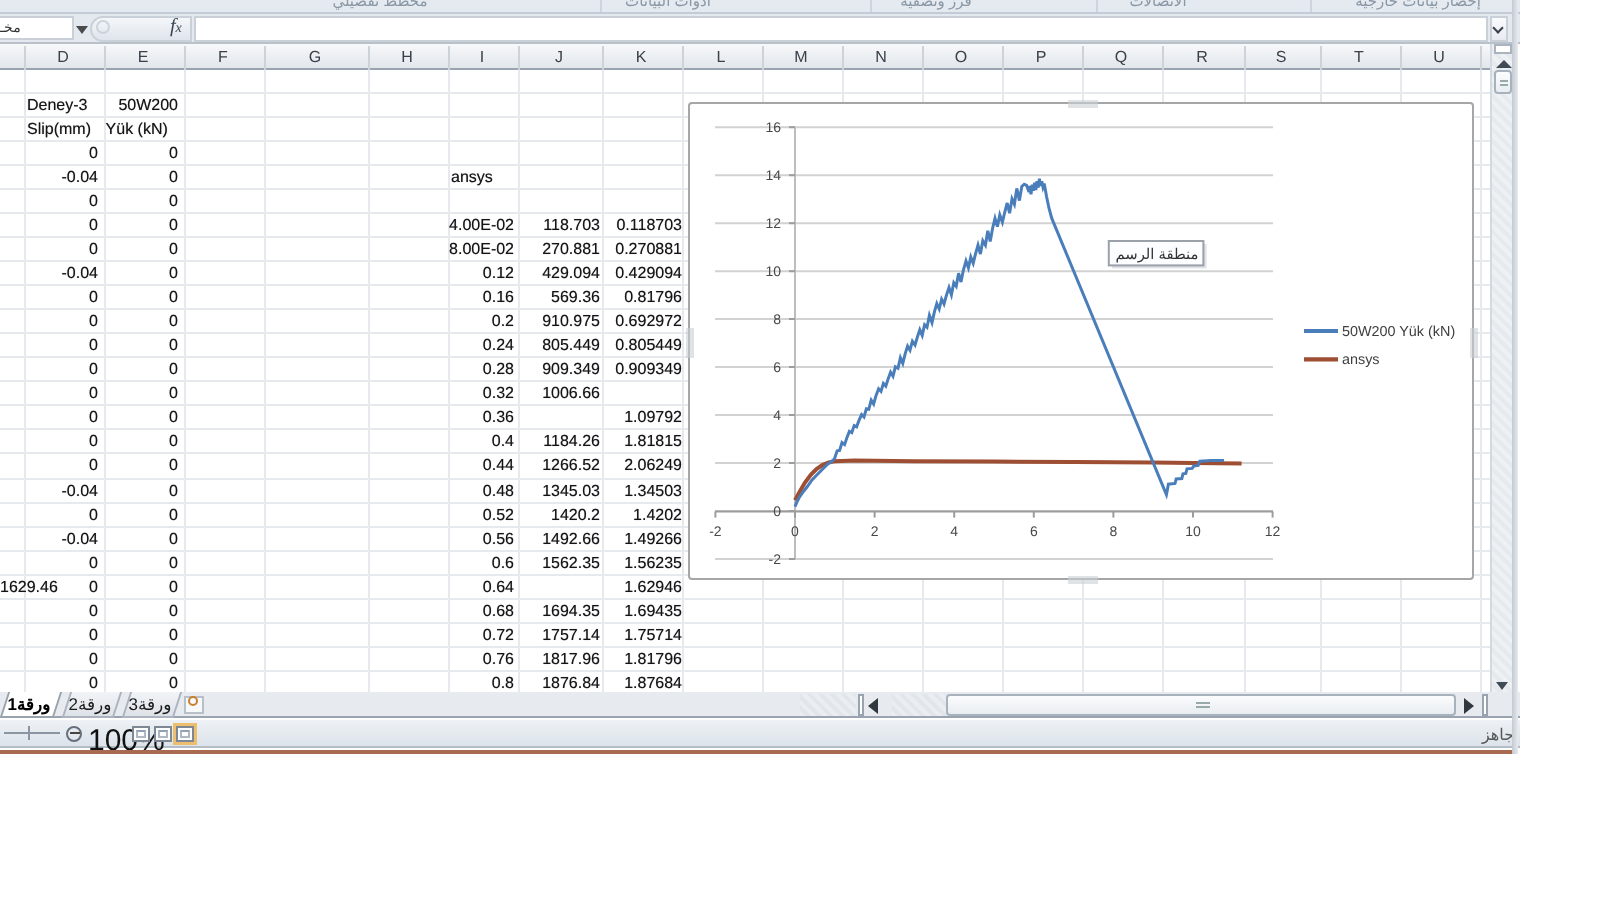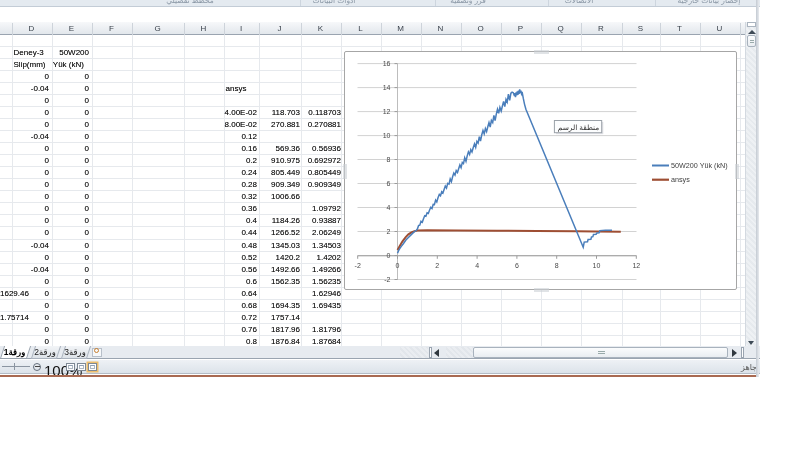--- a/index.html
+++ b/index.html
@@ -4,20 +4,31 @@
     <div class="abs" style="left:0;top:0;width:760px;height:7px;background:#e4eaf0;border-bottom:1px solid #c3ccd6;overflow:hidden">
       <div class="abs" style="left:120px;top:-4.5px;width:140px;text-align:center;font-size:7.5px;color:#8a97a5">مخطط تفصيلي</div>
       <div class="abs" style="left:264px;top:-4.5px;width:140px;text-align:center;font-size:7.5px;color:#8a97a5">أدوات البيانات</div>
       <div class="abs" style="left:398px;top:-4.5px;width:140px;text-align:center;font-size:7.5px;color:#8a97a5">فرز وتصفية</div>
       <div class="abs" style="left:509px;top:-4.5px;width:140px;text-align:center;font-size:7.5px;color:#8a97a5">الاتصالات</div>
       <div class="abs" style="left:639px;top:-4.5px;width:140px;text-align:center;font-size:7.5px;color:#8a97a5">إحضار بيانات خارجية</div>
       <div class="abs" style="left:300px;top:0;width:1px;height:7px;background:#cdd5de"></div>
       <div class="abs" style="left:435px;top:0;width:1px;height:7px;background:#cdd5de"></div>
       <div class="abs" style="left:548px;top:0;width:1px;height:7px;background:#cdd5de"></div>
       <div class="abs" style="left:655px;top:0;width:1px;height:7px;background:#cdd5de"></div>
+    </div>
+    <div class="abs" style="left:0;top:7px;width:760px;height:15px;background:#e3e9ef;border-bottom:1px solid #b9c1cb">
+      <div class="abs" style="left:0;top:1px;width:37px;height:12px;background:#fff;border:1px solid #c9d0d8;border-left:none"></div>
+      <div class="abs" style="left:0;top:3px;font-size:7px;color:#333">مخـ</div>
+      <div class="abs" style="left:38px;top:6px;width:0;height:0;border-left:3.5px solid transparent;border-right:3.5px solid transparent;border-top:4px solid #4a4a4a"></div>
+      <div class="abs" style="left:45px;top:1px;width:51px;height:13px;background:linear-gradient(#f4f6f9,#dfe5ec);border:1px solid #c9d0d8;border-radius:7px 0 0 7px"></div>
+      <div class="abs" style="left:48px;top:3px;width:7px;height:7px;border:1px solid #ccd3da;border-radius:50%"></div>
+      <div class="abs" style="left:85px;top:1px;font-size:10px;font-style:italic;color:#3c4650;font-family:'Liberation Serif',serif">f<span style="font-size:7px">x</span></div>
+      <div class="abs" style="left:97px;top:1px;width:647px;height:13px;background:#fff;border:1px solid #c9d0d8"></div>
+      <div class="abs" style="left:745px;top:1px;width:9px;height:13px;background:linear-gradient(#fafbfc,#e7ebf0);border:1px solid #c9d0d8"></div>
+      <div class="abs" style="left:747px;top:4.5px;width:4px;height:4px;border-right:1.5px solid #39424c;border-bottom:1.5px solid #39424c;transform:rotate(45deg)"></div>
     </div>
     <div class="abs" style="left:0;top:22px;width:745px;height:13px;background:linear-gradient(#f7f8fa,#e2e7ec);border-bottom:1px solid #9aa4b0">
       <div class="abs" style="left:11.5px;top:1px;width:1px;height:12px;background:#cdd3da"></div>
       <div class="abs" style="left:51.5px;top:1px;width:1px;height:12px;background:#cdd3da"></div>
       <div class="abs" style="left:91.5px;top:1px;width:1px;height:12px;background:#cdd3da"></div>
       <div class="abs" style="left:131.5px;top:1px;width:1px;height:12px;background:#cdd3da"></div>
       <div class="abs" style="left:183.5px;top:1px;width:1px;height:12px;background:#cdd3da"></div>
       <div class="abs" style="left:223.5px;top:1px;width:1px;height:12px;background:#cdd3da"></div>
       <div class="abs" style="left:258.5px;top:1px;width:1px;height:12px;background:#cdd3da"></div>
       <div class="abs" style="left:300.5px;top:1px;width:1px;height:12px;background:#cdd3da"></div>
@@ -129,27 +140,29 @@
         <span class="cell" style="left:0;top:0;width:49px;text-align:right">0</span>
         <span class="cell" style="left:0;top:0;width:89px;text-align:right">0</span>
         <span class="cell" style="left:0;top:0;width:257px;text-align:right">8.00E-02</span>
         <span class="cell" style="left:0;top:0;width:300px;text-align:right">270.881</span>
         <span class="cell" style="left:0;top:0;width:341px;text-align:right">0.270881</span>
       </div>
       <div class="abs" style="left:0;top:96.48px;width:745px;height:12.06px">
         <span class="cell" style="left:0;top:0;width:49px;text-align:right">-0.04</span>
         <span class="cell" style="left:0;top:0;width:89px;text-align:right">0</span>
         <span class="cell" style="left:0;top:0;width:257px;text-align:right">0.12</span>
+        <span class="cell" style="left:0;top:0;width:300px;text-align:right">429.094</span>
+        <span class="cell" style="left:0;top:0;width:341px;text-align:right">0.429094</span>
       </div>
       <div class="abs" style="left:0;top:108.54px;width:745px;height:12.06px">
         <span class="cell" style="left:0;top:0;width:49px;text-align:right">0</span>
         <span class="cell" style="left:0;top:0;width:89px;text-align:right">0</span>
         <span class="cell" style="left:0;top:0;width:257px;text-align:right">0.16</span>
         <span class="cell" style="left:0;top:0;width:300px;text-align:right">569.36</span>
-        <span class="cell" style="left:0;top:0;width:341px;text-align:right">0.56936</span>
+        <span class="cell" style="left:0;top:0;width:341px;text-align:right">0.81796</span>
       </div>
       <div class="abs" style="left:0;top:120.60px;width:745px;height:12.06px">
         <span class="cell" style="left:0;top:0;width:49px;text-align:right">0</span>
         <span class="cell" style="left:0;top:0;width:89px;text-align:right">0</span>
         <span class="cell" style="left:0;top:0;width:257px;text-align:right">0.2</span>
         <span class="cell" style="left:0;top:0;width:300px;text-align:right">910.975</span>
         <span class="cell" style="left:0;top:0;width:341px;text-align:right">0.692972</span>
       </div>
       <div class="abs" style="left:0;top:132.66px;width:745px;height:12.06px">
         <span class="cell" style="left:0;top:0;width:49px;text-align:right">0</span>
@@ -175,21 +188,21 @@
         <span class="cell" style="left:0;top:0;width:49px;text-align:right">0</span>
         <span class="cell" style="left:0;top:0;width:89px;text-align:right">0</span>
         <span class="cell" style="left:0;top:0;width:257px;text-align:right">0.36</span>
         <span class="cell" style="left:0;top:0;width:341px;text-align:right">1.09792</span>
       </div>
       <div class="abs" style="left:0;top:180.90px;width:745px;height:12.06px">
         <span class="cell" style="left:0;top:0;width:49px;text-align:right">0</span>
         <span class="cell" style="left:0;top:0;width:89px;text-align:right">0</span>
         <span class="cell" style="left:0;top:0;width:257px;text-align:right">0.4</span>
         <span class="cell" style="left:0;top:0;width:300px;text-align:right">1184.26</span>
-        <span class="cell" style="left:0;top:0;width:341px;text-align:right">0.93887</span>
+        <span class="cell" style="left:0;top:0;width:341px;text-align:right">1.81815</span>
       </div>
       <div class="abs" style="left:0;top:192.96px;width:745px;height:12.06px">
         <span class="cell" style="left:0;top:0;width:49px;text-align:right">0</span>
         <span class="cell" style="left:0;top:0;width:89px;text-align:right">0</span>
         <span class="cell" style="left:0;top:0;width:257px;text-align:right">0.44</span>
         <span class="cell" style="left:0;top:0;width:300px;text-align:right">1266.52</span>
         <span class="cell" style="left:0;top:0;width:341px;text-align:right">2.06249</span>
       </div>
       <div class="abs" style="left:0;top:205.02px;width:745px;height:12.06px">
         <span class="cell" style="left:0;top:0;width:49px;text-align:right">-0.04</span>
@@ -231,21 +244,21 @@
         <span class="cell" style="left:0;top:0;width:89px;text-align:right">0</span>
         <span class="cell" style="left:0;top:0;width:257px;text-align:right">0.68</span>
         <span class="cell" style="left:0;top:0;width:300px;text-align:right">1694.35</span>
         <span class="cell" style="left:0;top:0;width:341px;text-align:right">1.69435</span>
       </div>
       <div class="abs" style="left:0;top:277.38px;width:745px;height:12.06px">
         <span class="cell" style="left:0;top:0;width:49px;text-align:right">0</span>
         <span class="cell" style="left:0;top:0;width:89px;text-align:right">0</span>
         <span class="cell" style="left:0;top:0;width:257px;text-align:right">0.72</span>
         <span class="cell" style="left:0;top:0;width:300px;text-align:right">1757.14</span>
-        <span class="cell" style="left:0;top:0;width:341px;">1.75714</span>
+        <span class="cell" style="left:0;top:0;width:341px;text-align:right">1.75714</span>
       </div>
       <div class="abs" style="left:0;top:289.44px;width:745px;height:12.06px">
         <span class="cell" style="left:0;top:0;width:49px;text-align:right">0</span>
         <span class="cell" style="left:0;top:0;width:89px;text-align:right">0</span>
         <span class="cell" style="left:0;top:0;width:257px;text-align:right">0.76</span>
         <span class="cell" style="left:0;top:0;width:300px;text-align:right">1817.96</span>
         <span class="cell" style="left:0;top:0;width:341px;text-align:right">1.81796</span>
       </div>
       <div class="abs" style="left:0;top:301.50px;width:745px;height:12.06px">
         <span class="cell" style="left:0;top:0;width:49px;text-align:right">0</span>

